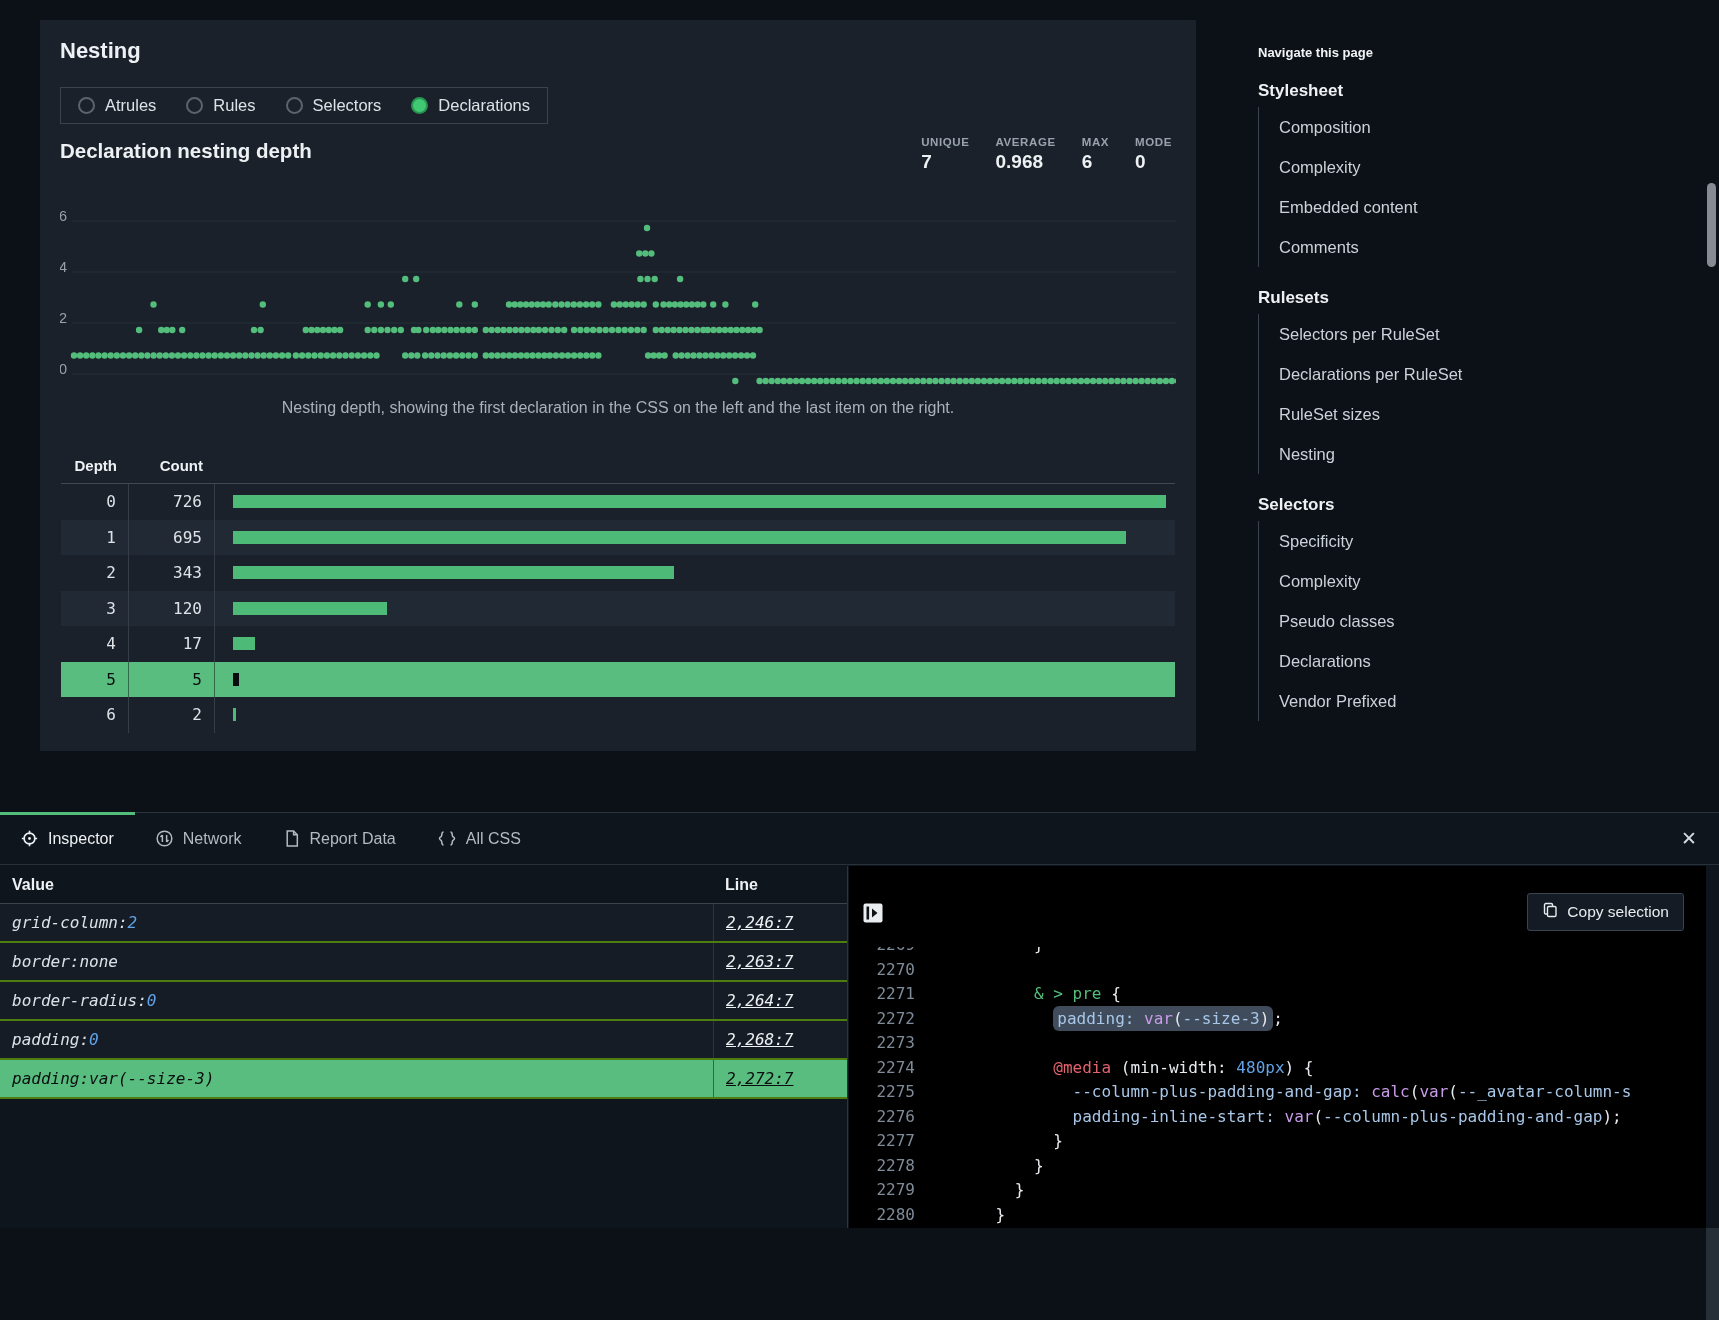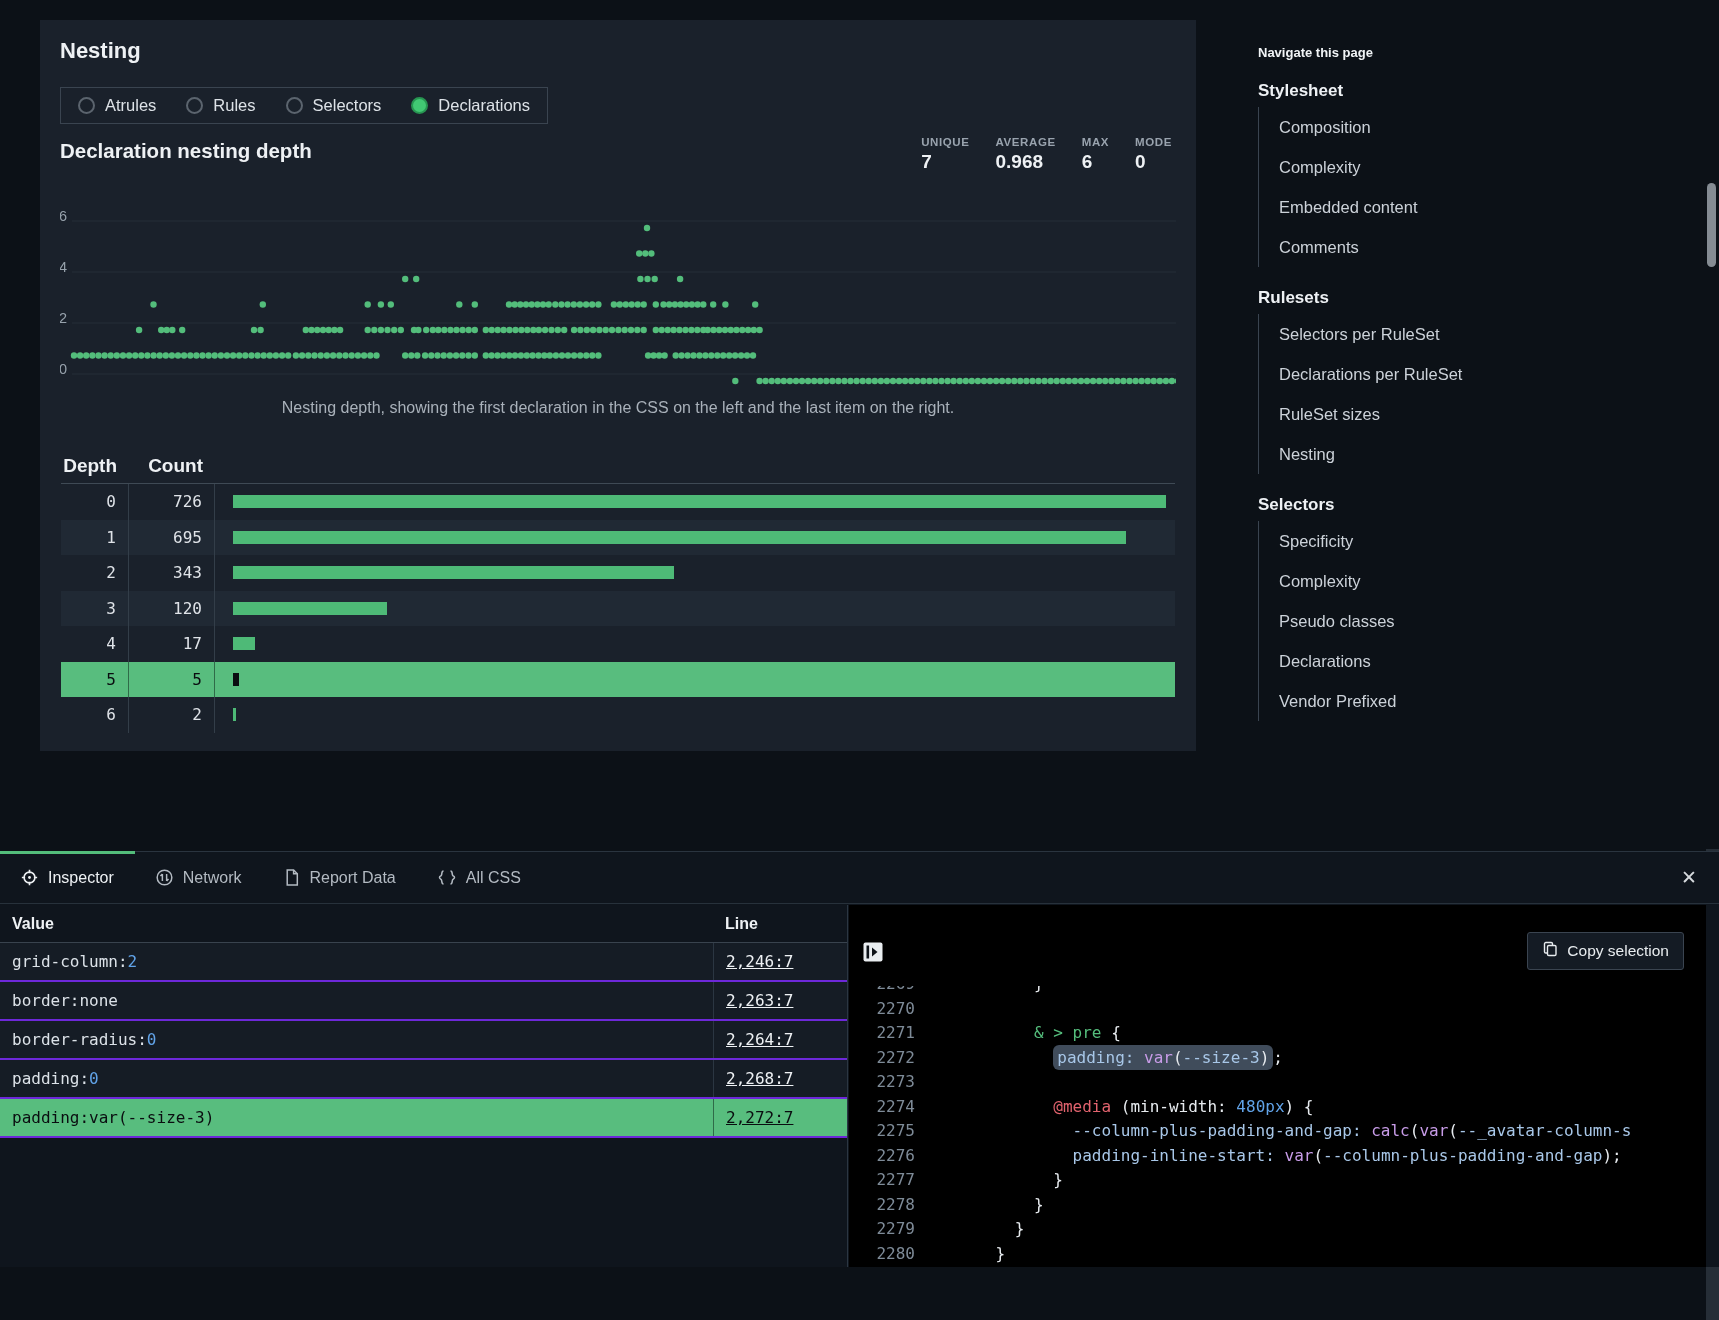--- a/index.html
+++ b/index.html
@@ -20,55 +20,55 @@
   .stat .s-label { font-size:11.5px; font-weight:600; letter-spacing:.6px; color:#99a3ae; }
   .stat .s-value { font-size:19px; font-weight:700; color:#eef1f4; margin-top:3px; }
   #scatter { position:absolute; left:20px; top:185px; }
   .grid-line { stroke:#242f39; stroke-width:1; }
   .tick-label { fill:#97a2ac; font-size:14.5px; font-family:"Liberation Sans",sans-serif; }
   .dot-pt { fill:#53bd7b; }
   .caption { position:absolute; left:20px; right:20px; top:379px; text-align:center; font-size:16px; color:#a9b1ba; }
   
   .depth-table { position:absolute; left:21px; top:428px; width:1114px; font-family:"DejaVu Sans Mono",monospace; font-size:16px; color:#dfe3e8; }
   .dt-row { display:flex; align-items:stretch; height:35.5px; }
-  .dt-head { font-family:"Liberation Sans",sans-serif; font-weight:700; font-size:19px; height:36px; border-bottom:1px solid #3f4a55; color:#eef1f4; }
+  .dt-head { font-family:"Liberation Sans",sans-serif; font-weight:700; font-size:15px; height:36px; border-bottom:1px solid #3f4a55; color:#eef1f4; }
   .c-depth { width:68px; display:flex; align-items:center; justify-content:flex-end; padding-right:12px; flex:none; }
   .c-count { width:86px; display:flex; align-items:center; justify-content:flex-end; padding-right:12px; flex:none; }
   .dt-body .c-depth, .dt-body .c-count { border-right:1px solid #333e49; }
   .c-bar { flex:1; display:flex; align-items:center; padding-left:18px; padding-right:9px; }
   .bar { height:13px; background:#4eba77; min-width:2px; }
   .dt-body.alt { background:#202934; }
   .dt-body.hl { background:#58bd7e; color:#0a0d10; }
   .dt-body.hl .c-depth, .dt-body.hl .c-count { border-right-color:#2f6b48; }
   .dt-body.hl .bar { background:#0a0d10; }
   
   .nav { position:absolute; left:1258px; top:45px; width:212px; }
   .nav-title { font-size:13px; font-weight:700; color:#f1f4f6; }
   .nav-group-heading { font-size:17px; font-weight:700; color:#eef1f4; margin-top:21px; margin-bottom:6px; }
   .nav-items { list-style:none; border-left:1px solid #3a4450; }
   .nav-items a { display:block; padding:10.5px 0 10.5px 20px; font-size:16.5px; color:#ccd2d9; text-decoration:none; }
   
   .scroll-track-bottom { position:absolute; right:0; top:849px; bottom:0; width:13px; background:#262e37; }
   .scroll-thumb { position:absolute; right:3px; top:183px; width:9px; height:84px; border-radius:5px; background:#858c93; }
   
-  .bottom-panel { position:absolute; left:0; top:851px; width:1719px; height:416px; background:#0f151d; border-top:1px solid #2a343f; }
+  .bottom-panel { position:absolute; left:0; top:812px; width:1719px; height:416px; background:#0f151d; border-top:1px solid #2a343f; }
   .tabbar { position:relative; height:52px; display:flex; align-items:center; border-bottom:1px solid #27313b; }
   .tab { position:relative; display:flex; align-items:center; gap:10px; padding:0 21px; height:100%; font-size:16px; color:#b3bac2; background:none; border:none; cursor:pointer; font-family:inherit; }
   .tab.active { color:#eef1f4; }
   .tab.active::before { content:""; position:absolute; left:0; right:0; top:-1px; height:3px; background:#53bd7b; }
   .tab svg { display:block; }
   .close-btn { margin-left:auto; margin-right:22px; font-size:19px; color:#d6dade; background:none; border:none; cursor:pointer; line-height:1; }
   .panel-body { position:absolute; left:0; right:0; top:53px; bottom:0; }
   
   .inspector { position:absolute; left:0; top:0; bottom:0; width:848px; border-right:1px solid #2b3642; font-family:"DejaVu Sans Mono",monospace; font-size:16px; }
   .insp-header { height:38px; display:flex; align-items:stretch; border-bottom:1px solid #39434e; font-family:"Liberation Sans",sans-serif; font-weight:700; font-size:16px; color:#eef1f4; }
   .col-value { flex:1; display:flex; align-items:center; padding-left:12px; min-width:0; }
   .col-line { width:134px; flex:none; display:flex; align-items:center; padding-left:12px; }
   .insp-header .col-line span { }
-  .insp-row { height:39px; display:flex; align-items:stretch; background:#151c25; border-bottom:2px solid #6d28d9; color:#dce2e8; cursor:pointer; }
+  .insp-row { height:39px; display:flex; align-items:stretch; background:#151c25; border-bottom:2px solid #4d7c0f; color:#dce2e8; cursor:pointer;font-style:italic; }
   .insp-row .col-line { border-left:1px solid #2b3642; }
   .insp-row a { color:#eef1f4; }
   .insp-row.hl { background:#58bd7e; color:#0a0d10; }
   .insp-row.hl a { color:#0a0d10; }
   .insp-row.hl .col-line { border-left-color:#2f6b48; }
   .v-n { color:#61a3e8; }
   
   .code-panel { position:absolute; left:849px; right:13px; top:0; bottom:0; background:#000000; }
   .toggle-btn { position:absolute; left:14px; top:37px; width:20px; height:20px; padding:0; background:none; border:none; cursor:pointer; }
   .copy-btn { position:absolute; right:22px; top:27px; height:38px; display:flex; align-items:center; gap:9px; padding:0 14px; background:#141b24; border:1px solid #3a4450; border-radius:3px; color:#e8ecef; font-size:15.5px; font-family:inherit; cursor:pointer; }

